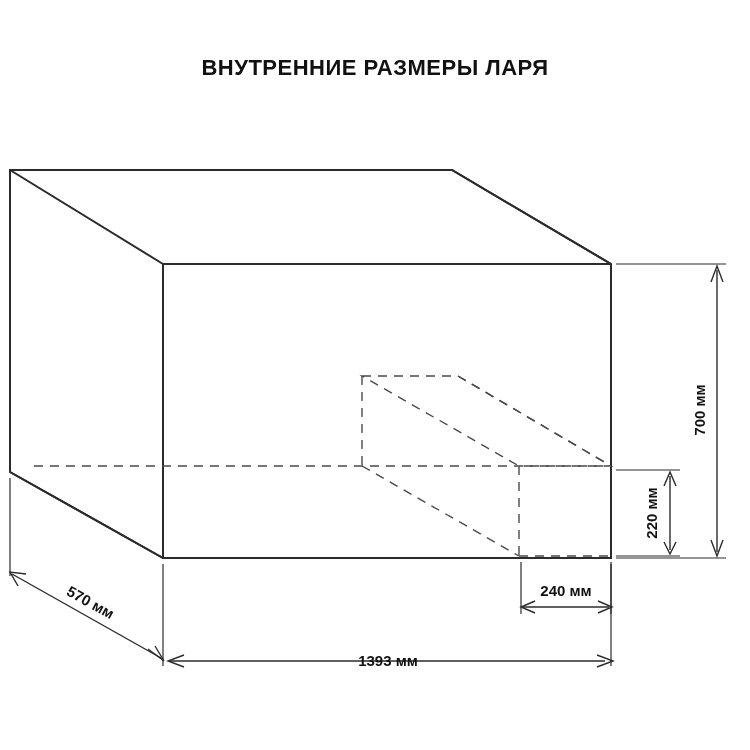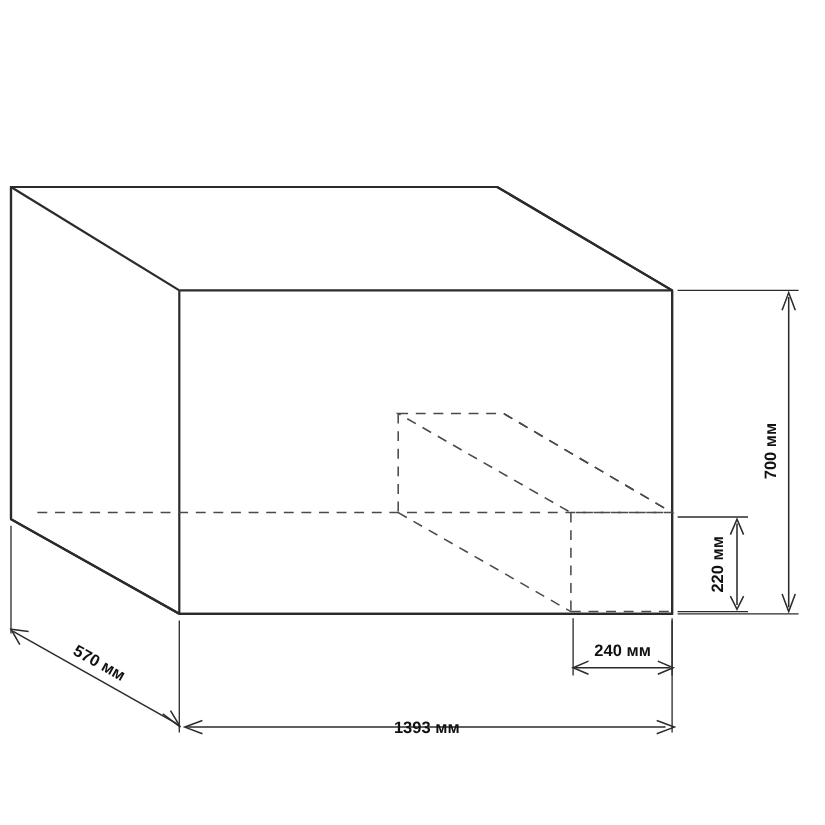--- a/index.html
+++ b/index.html
@@ -65,20 +65,21 @@
     font-size: 15px;
     font-weight: bold;
     fill: #111111;
   }
 </style>
 </head>
 <body>
 
 <div id="diagram-root">
 
+  <div id="title">ВНУТРЕННИЕ РАЗМЕРЫ ЛАРЯ</div>
 
   <svg width="750" height="750" viewBox="0 0 750 750">
 
     <path class="solid" d="M 10 170 L 10 472 L 163 558 L 611 558 L 611 264 L 452 170 Z"></path>
 
     <path class="solid" d="M 163 264 L 163 558"></path>
     <path class="solid" d="M 10 170 L 452 170"></path>
     <path class="solid" d="M 452 170 L 611 264"></path>
     <path class="solid" d="M 10 170 L 163 264"></path>
     <path class="solid" d="M 163 264 L 611 264"></path>

